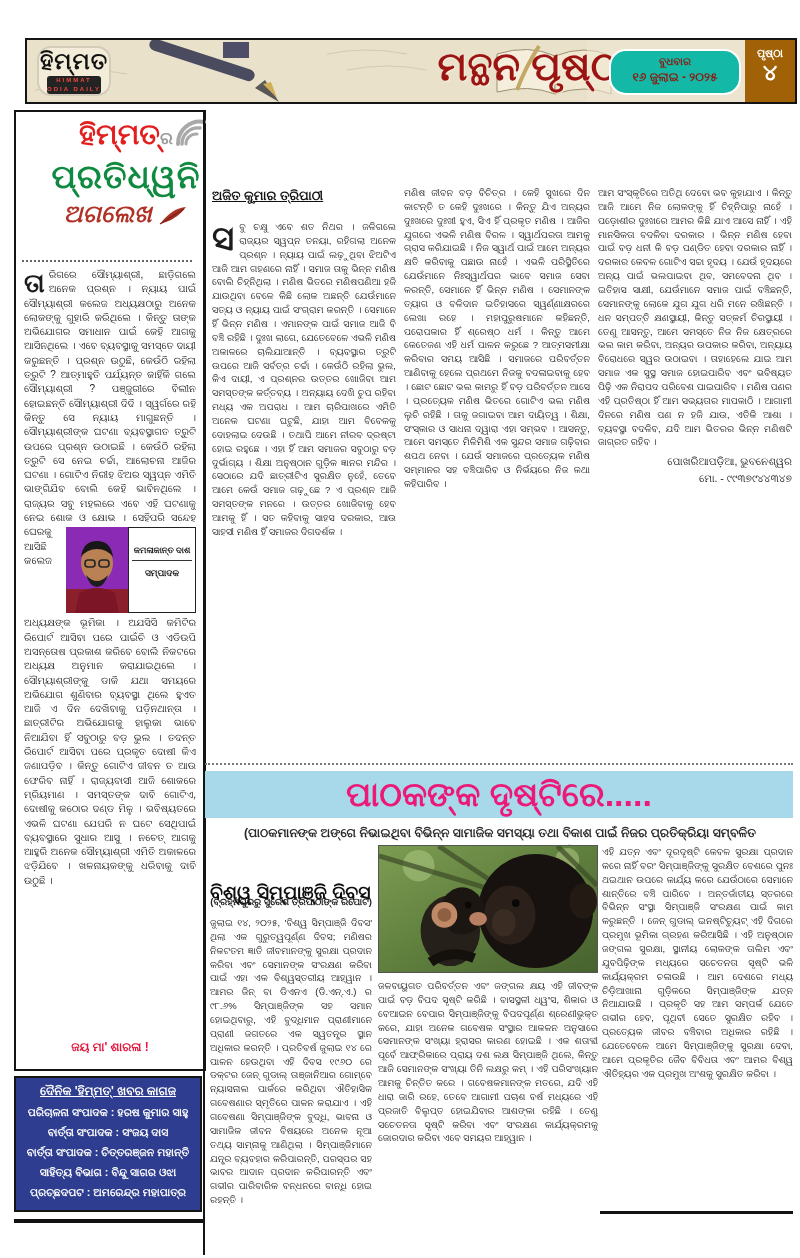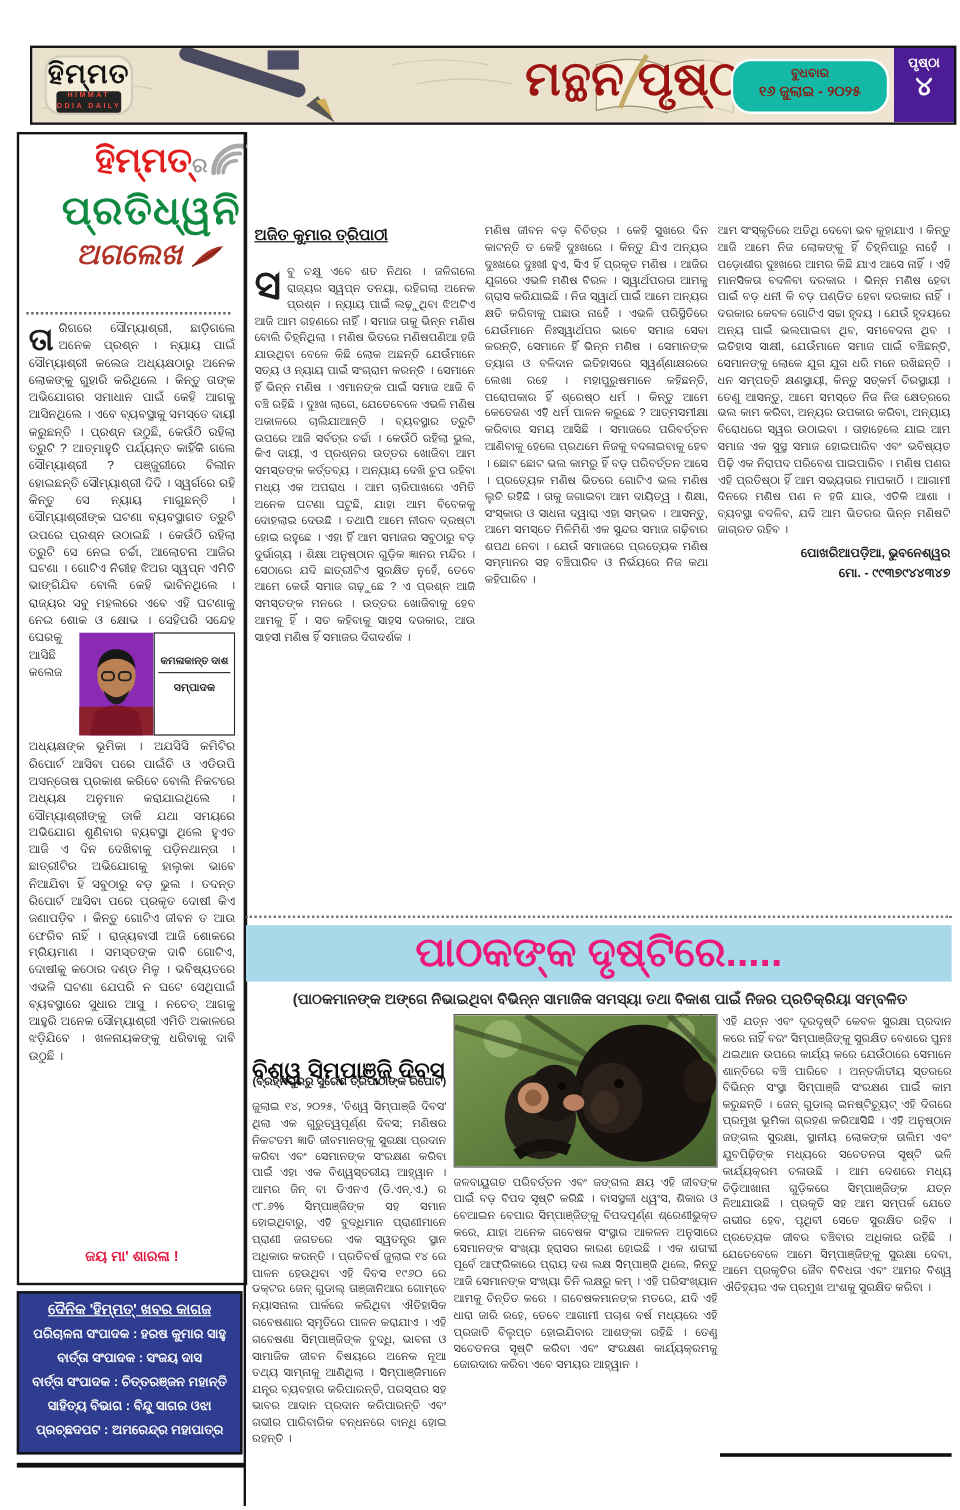--- a/index.html
+++ b/index.html
@@ -10,21 +10,21 @@
   .banner{position:absolute;left:25px;top:38px;width:768px;height:62px;border:2px solid #141414;
           background:linear-gradient(100deg,#e3d5ba 0%,#ead. 0%,#e9ddc4 45%,#efe3cc 70%,#e2d2b6 100%);overflow:hidden;}
   .banner-deco{position:absolute;inset:0;opacity:.85;}
   .masthead-badge{position:absolute;left:10px;top:6px;width:74px;height:50px;background:#f2ecd8;
           border-radius:14px;box-shadow:0 0 0 2px #55504233 inset;text-align:center;}
   .masthead-text{font-size:23px;font-weight:900;color:#111;line-height:30px;letter-spacing:1px;}
   .masthead-sub{margin:0 10px;background:#232323;color:#e84a3c;font-size:6px;font-weight:700;
           letter-spacing:2px;border-radius:3px;line-height:9px;}
   .banner-title{position:absolute;left:365px;top:4px;width:280px;text-align:center;font-size:40px;
           font-weight:900;color:#9b1412;text-shadow:1px 1px 0 #f8f0df;}
-  .page-box{position:absolute;right:0;top:0;width:50px;height:62px;background:#4c1d95;color:#fff;text-align:center;}
+  .page-box{position:absolute;right:0;top:0;width:50px;height:62px;background:#a16207;color:#fff;text-align:center;}
   .page-box .lbl{font-size:11px;font-weight:700;margin-top:7px;}
   .page-box .num{font-size:22px;font-weight:900;line-height:26px;}
   .date-box{position:absolute;right:54px;top:9px;width:128px;height:42px;background:#14b8a6;
           border:2px solid #ffffff;border-radius:17px;text-align:center;color:#8d1a10;font-weight:700;}
   .date-box .day{font-size:10.5px;margin-top:4px;}
   .date-box .date{font-size:12px;margin-top:2px;}
 
   
   .sidebar{position:absolute;left:14px;top:110px;width:188px;height:957px;border:2px solid #141414;background:#fff;}
   .side-logo{position:absolute;left:0;top:4px;width:100%;text-align:center;padding-left:16px;}
@@ -54,21 +54,21 @@
   .vdivider{position:absolute;left:203px;top:110px;width:2px;height:1145px;background:#141414;}
   .headline{position:absolute;left:210px;top:106px;width:582px;text-align:center;
           font-size:55px;font-weight:900;color:#0d0d0d;letter-spacing:2px;}
   .byline{position:absolute;left:212px;top:188px;width:185px;font-size:13px;font-weight:800;
           text-decoration:underline;color:#111;}
   .col{position:absolute;font-size:9.5px;line-height:1.46;text-align:justify;color:#1c1c1c;overflow:hidden;}
   .col1{left:212px;top:220px;width:184px;height:540px;}
   .col2{left:404px;top:186px;width:186px;height:574px;}
   .col3{left:598px;top:186px;width:194px;height:574px;}
   .dropcap-main{float:left;font-size:34px;line-height:32px;font-weight:700;padding:2px 5px 0 0;}
-  .signature{text-align:right;font-weight:700;font-size:10.5px;line-height:1.6;margin-top:4px;}
+  .signature{text-align:right;font-weight:400;font-size:10.5px;line-height:1.6;margin-top:4px;}
 
   .dotted-sep{position:absolute;left:205px;top:763px;width:588px;border-top:2px dotted #777;}
   .cyan-band{position:absolute;left:205px;top:771px;width:588px;height:47px;background:#a7d9ea;
           display:flex;align-items:center;justify-content:center;}
   .cyan-band .t{font-size:34px;font-weight:900;color:#ec1978;}
   .rs-subtitle{position:absolute;left:235px;top:824px;width:530px;text-align:center;
           font-size:12.3px;font-weight:700;color:#2a2a2a;line-height:1.5;}
 
   .rs-headline{position:absolute;left:210px;top:866px;width:180px;font-size:19px;font-weight:900;color:#0d0d0d;}
   .rs-credit{position:absolute;left:210px;top:896px;width:162px;text-align:right;

